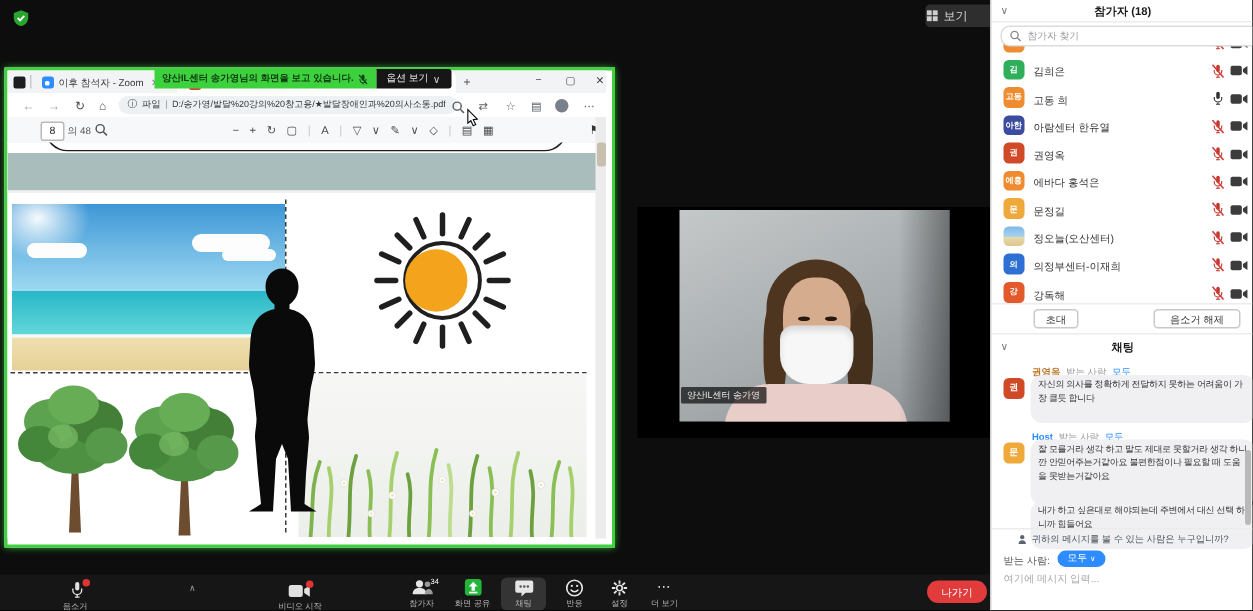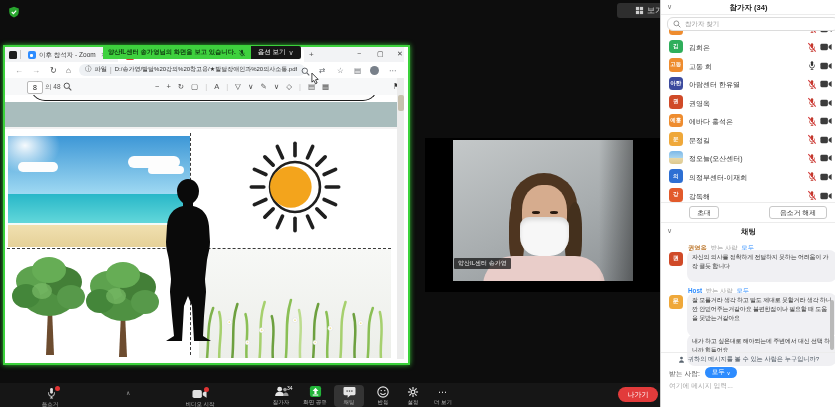--- a/index.html
+++ b/index.html
@@ -3,21 +3,21 @@
 <meta charset="utf-8">
 <style>
   html,body{margin:0;padding:0;background:#000}
   .app{position:relative;width:835px;height:407px;background:#0d0d0d;overflow:hidden;
        font-family:"Liberation Sans","DejaVu Sans",sans-serif;-webkit-font-smoothing:antialiased}
   .ab{position:absolute}
   .ic svg{display:block}
 
   
   .view-btn{left:617px;top:3px;width:46px;height:15px;background:#2e2e2e;border-radius:3px;
-    display:flex;align-items:center;justify-content:flex-end;gap:3px;color:#d8d8d8;font-size:8px;cursor:pointer}
+    display:flex;align-items:center;justify-content:flex-start;gap:3px;color:#d8d8d8;font-size:8px;cursor:pointer}
   .shield{left:8px;top:6px;width:12px;height:12px}
 
   
   .shared{left:3px;top:45px;width:403px;height:316px;background:#fff;border:2px solid #3bd23b;
     box-shadow:0 0 5px rgba(60,220,60,.85)}
   .tabbar{left:0;top:0;width:399px;height:15px;background:#f2f3f5}
   .tabsearch{left:4px;top:4px;width:8px;height:8px;background:#1d1d1d;border-radius:1.5px}
   .tabdiv{left:15px;top:3px;width:1px;height:9px;background:#c9c9c9}
   .tab1{left:19px;top:1px;width:94px;height:14px;display:flex;align-items:center;gap:3px;padding-left:4px;color:#3a3a3a;font-size:6.5px}
   .tab1 .zoomic{width:8px;height:8px;background:#2d8cff;border-radius:2px;position:relative;flex:0 0 auto}
@@ -391,21 +391,21 @@
       <div class="eye" style="left:97px;top:71px"></div>
       <div class="mask"></div>
       <div class="torso"></div>
       <div class="vshadow"></div>
       <div class="nametag">양산IL센터 송가영</div>
     </div>
   </div>
 
   <aside class="ab sidebar">
     <span class="ab chev" style="left:6px;top:3px">∨</span>
-    <div class="ab ptitle">참가자 (34)</div>
+    <div class="ab ptitle">참가자 (18)</div>
     <div class="ab hdrdiv" style="left:0;top:14px;width:175px"></div>
 
     <div id="participant-list">
         <div class="prow" style="top:21px">
     <span class="pav" style="background:#ee8c2f"></span>
     <span class="pname"></span>
     <span class="pmic ic">
             <svg viewBox="0 0 12 12" width="10" height="11">
   <rect x="4.6" y="0.8" width="2.8" height="5.8" rx="1.4" fill="#c0392b"></rect>
   <path d="M3 5v1a3 3 0 0 0 6 0V5" stroke="#c0392b" fill="none" stroke-width=".9"></path>

